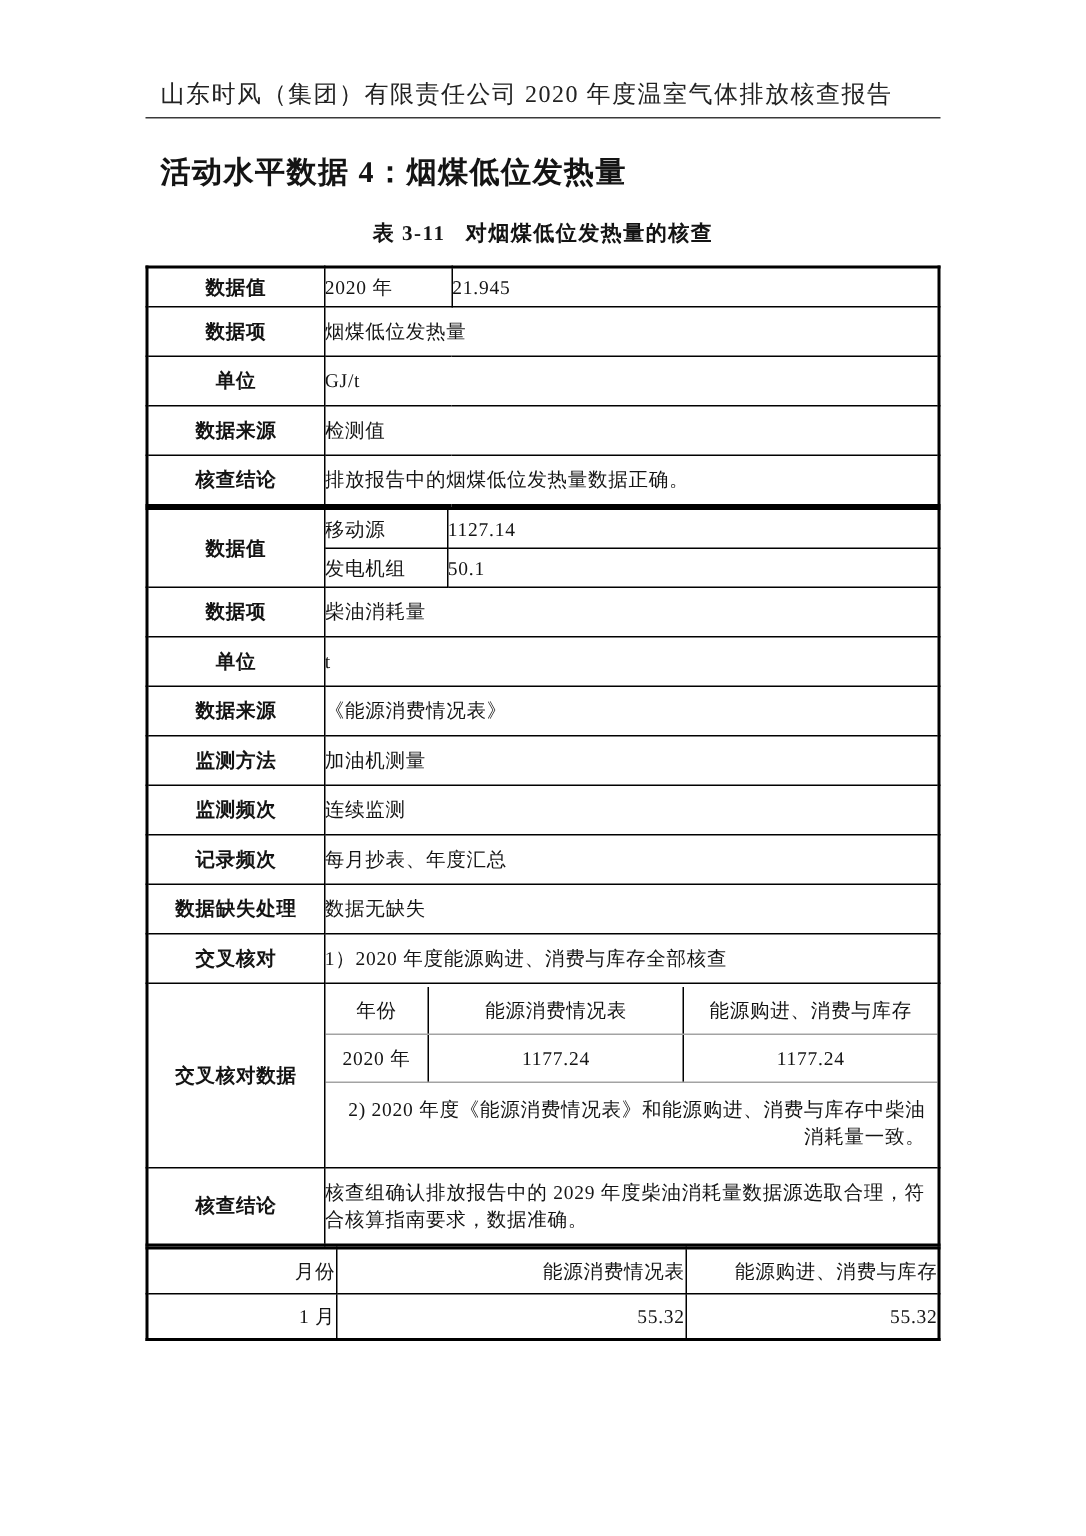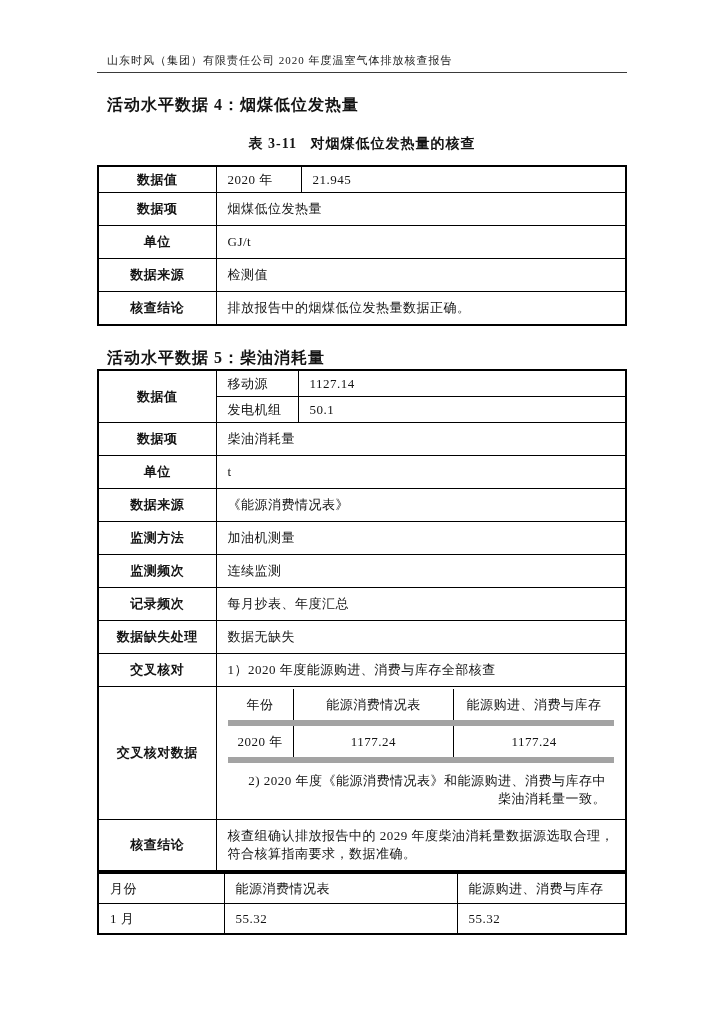--- a/index.html
+++ b/index.html
@@ -12,27 +12,27 @@
     color: #141414;
     overflow: hidden;
   }
   .content { width: 530px; margin-left: 97px; }
 
   .doc-header {
     padding-top: 53px;
     padding-bottom: 4px;
     padding-left: 10px;
     border-bottom: 1px solid #3a3a3a;
-    font-size: 11px;
+    font-size: 16px;
     letter-spacing: 1px;
     color: #222;
   }
 
   .section-heading {
-    font-size: 16px;
+    font-size: 20px;
     font-weight: bold;
     margin: 22px 0 0 10px;
     letter-spacing: 1px;
   }
 
   .table-title {
     text-align: center;
     font-weight: bold;
     font-size: 14px;
     margin-top: 19px;
@@ -43,21 +43,21 @@
 
   table.main {
     width: 100%;
     border-collapse: collapse;
     border: 2px solid #000;
     font-size: 13px;
     table-layout: fixed;
   }
   table.main td {
     border: 1px solid #000;
-    padding: 2px 11px;
+    padding: 2px 0;
     letter-spacing: 0.5px;
     vertical-align: middle;
     overflow: hidden;
   }
   td.label {
     font-weight: bold;
     text-align: center;
     padding: 2px 2px;
   }
   col.c-label { width: 118px; }
@@ -76,31 +76,31 @@
     table-layout: fixed;
   }
   table.inner td {
     border: none;
     padding: 2px 4px;
     text-align: center;
     height: 27px;
     letter-spacing: 0.5px;
   }
   table.inner col.ic1 { width: 17%; }
-  table.inner tr.ib td { border-bottom: 6px solid #a3a3a3; }
+  table.inner tr.ib td { border-bottom: 1px solid #a3a3a3; }
   table.inner td.ir { border-right: 1px solid #000; }
   table.inner td.note {
     text-align: right;
     height: 46px;
     padding: 4px 8px 4px 36px;
     text-indent: -27px;
   }
 
   table.t13 { font-size: 13px; }
-  table.t13 td { text-align: left; height: 25px; }
+  table.t13 td { text-align: right; height: 25px; }
   col.t13-c1 { width: 126px; }
   col.t13-c2 { width: 233px; }
 </style>
 </head>
 <body>
 
 <div class="page">
   <div class="content">
 
     <div class="doc-header">
@@ -135,21 +135,20 @@
         <td class="label">数据来源</td>
         <td colspan="2">检测值</td>
       </tr>
       <tr class="r-std">
         <td class="label">核查结论</td>
         <td colspan="2">排放报告中的烟煤低位发热量数据正确。</td>
       </tr>
     </tbody>
       </table>
 
-    <div class="section-heading">活动水平数据 5：柴油消耗量</div>
 
 
     <table class="main">
       <colgroup>
           <col class="c-label">
           <col class="c-key12">
           <col>
         </colgroup>
       <tbody>
           <tr class="r-sub">

